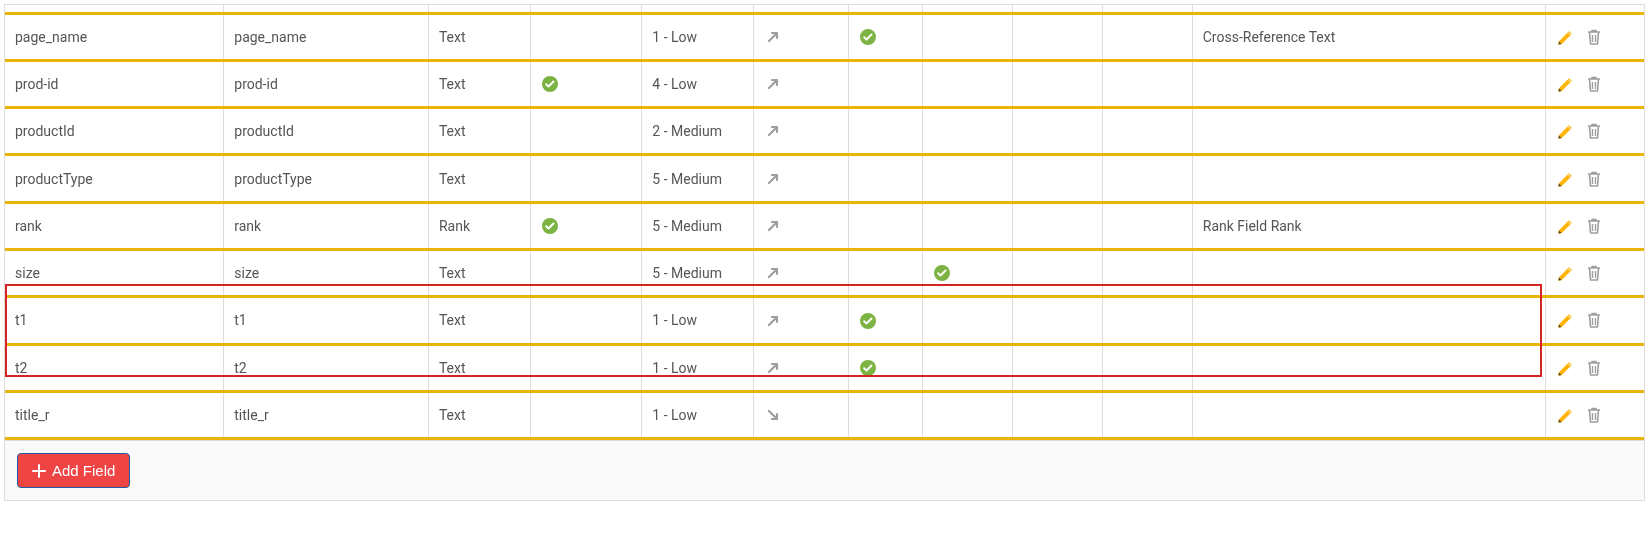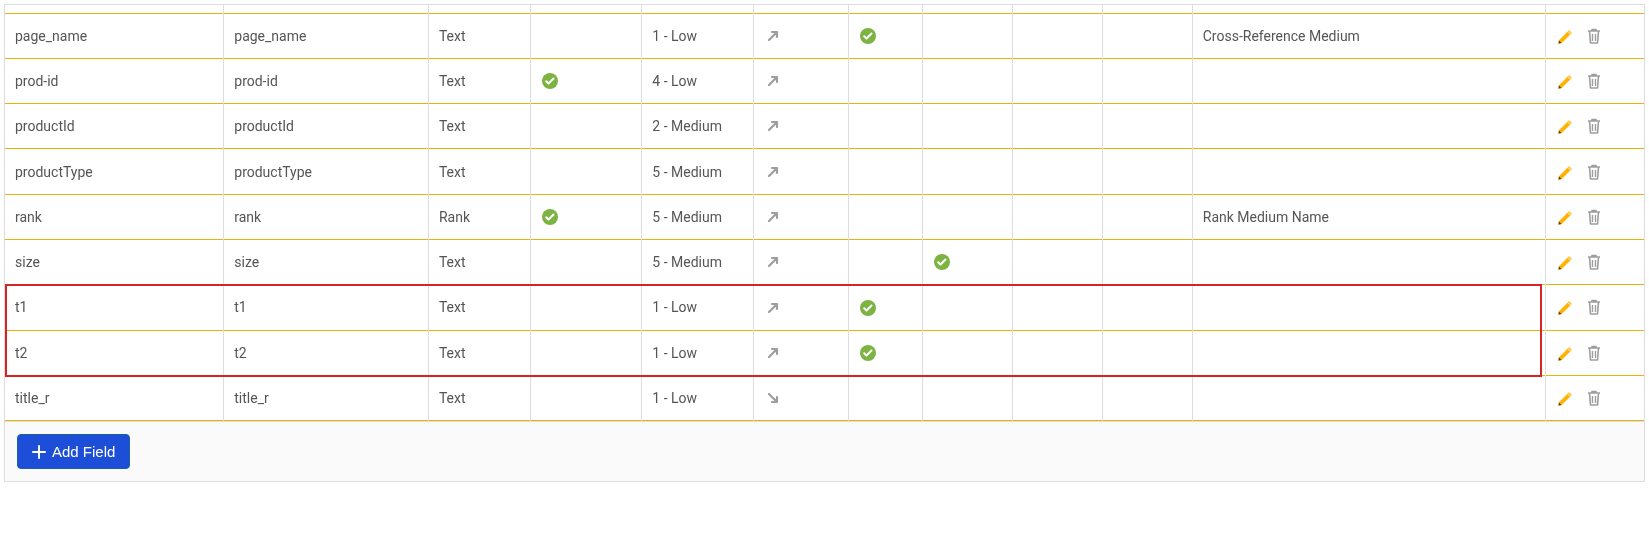--- a/index.html
+++ b/index.html
@@ -14,21 +14,21 @@
       border: 1px solid #ddd;
       background: #fff;
       position: relative;
     }
     table {
       width: 100%;
       border-collapse: collapse;
       table-layout: fixed;
     }
     tr {
-      border-bottom: 1px solid #eab308;
+      border-bottom: 3px solid #eab308;
     }
     tr.header-row td {
       height: 8px;
       padding: 0;
     }
     td {
       padding: 13px 10px;
       border-right: 1px solid #ddd;
       vertical-align: middle;
       white-space: nowrap;
@@ -64,21 +64,21 @@
     }
     .footer {
       padding: 12px;
       background: #fafafa;
       border-top: 1px solid #ddd;
     }
     .btn-primary {
       display: inline-flex;
       align-items: center;
       gap: 6px;
-      background: #1d4ed8;
+      background: #ef4444;
       color: #fff;
       border: 1px solid #1a5fa8;
       border-radius: 4px;
       padding: 8px 14px;
       font-size: 15px;
       cursor: pointer;
     }
     .plus-icon {
       display: inline-block;
       width: 14px;
@@ -147,21 +147,21 @@
           <td><span class="icon-arrow"><svg viewBox="0 0 18 18" width="18" height="18">
                 <path d="M5 13 L13 5 M8 5 H13 V10" stroke="#9e9e9e" stroke-width="2.2" fill="none" stroke-linecap="round" stroke-linejoin="round"></path>
               </svg></span></td>
           <td><span class="icon-check"><svg viewBox="0 0 18 18" width="18" height="18">
                 <circle cx="9" cy="9" r="8" fill="#7cb342"></circle>
                 <path d="M5.2 9.2l2.3 2.3 5-5" stroke="#fff" stroke-width="2" fill="none" stroke-linecap="round" stroke-linejoin="round"></path>
               </svg></span></td>
           <td></td>
           <td></td>
           <td></td>
-          <td class="text-cell">Cross-Reference Medium</td>
+          <td class="text-cell">Cross-Reference Text</td>
           <td class="action-cell"><span class="icon-edit"><svg viewBox="0 0 20 20" width="20" height="20">
                 <path d="M3 14.5 L13 4.5 L15.5 7 L5.5 17 L2.5 17.5 Z" fill="#ffb300" stroke="#ffb300" stroke-width="0.5"></path>
                 <path d="M12 5.5 L14.5 8" stroke="#fff" stroke-width="1"></path>
                 <path d="M2.5 17.5 L3 14.5 L5.5 17 Z" fill="#444"></path>
               </svg></span><span class="icon-trash"><svg viewBox="0 0 20 20" width="20" height="20">
                 <path d="M4 5 h12 M8 5 V3.5 h4 V5 M5.5 5 l1 12 h7 l1-12" fill="none" stroke="#9e9e9e" stroke-width="1.6" stroke-linejoin="round"></path>
                 <path d="M8.5 8 v7 M11.5 8 v7" stroke="#9e9e9e" stroke-width="1.4"></path>
               </svg></span></td>
         </tr>
         <tr>
@@ -245,21 +245,21 @@
                 <path d="M5.2 9.2l2.3 2.3 5-5" stroke="#fff" stroke-width="2" fill="none" stroke-linecap="round" stroke-linejoin="round"></path>
               </svg></span></td>
           <td class="text-cell">5 - Medium</td>
           <td><span class="icon-arrow"><svg viewBox="0 0 18 18" width="18" height="18">
                 <path d="M5 13 L13 5 M8 5 H13 V10" stroke="#9e9e9e" stroke-width="2.2" fill="none" stroke-linecap="round" stroke-linejoin="round"></path>
               </svg></span></td>
           <td></td>
           <td></td>
           <td></td>
           <td></td>
-          <td class="text-cell">Rank Medium Name</td>
+          <td class="text-cell">Rank Field Rank</td>
           <td class="action-cell"><span class="icon-edit"><svg viewBox="0 0 20 20" width="20" height="20">
                 <path d="M3 14.5 L13 4.5 L15.5 7 L5.5 17 L2.5 17.5 Z" fill="#ffb300" stroke="#ffb300" stroke-width="0.5"></path>
                 <path d="M12 5.5 L14.5 8" stroke="#fff" stroke-width="1"></path>
                 <path d="M2.5 17.5 L3 14.5 L5.5 17 Z" fill="#444"></path>
               </svg></span><span class="icon-trash"><svg viewBox="0 0 20 20" width="20" height="20">
                 <path d="M4 5 h12 M8 5 V3.5 h4 V5 M5.5 5 l1 12 h7 l1-12" fill="none" stroke="#9e9e9e" stroke-width="1.6" stroke-linejoin="round"></path>
                 <path d="M8.5 8 v7 M11.5 8 v7" stroke="#9e9e9e" stroke-width="1.4"></path>
               </svg></span></td>
         </tr>
         <tr>

